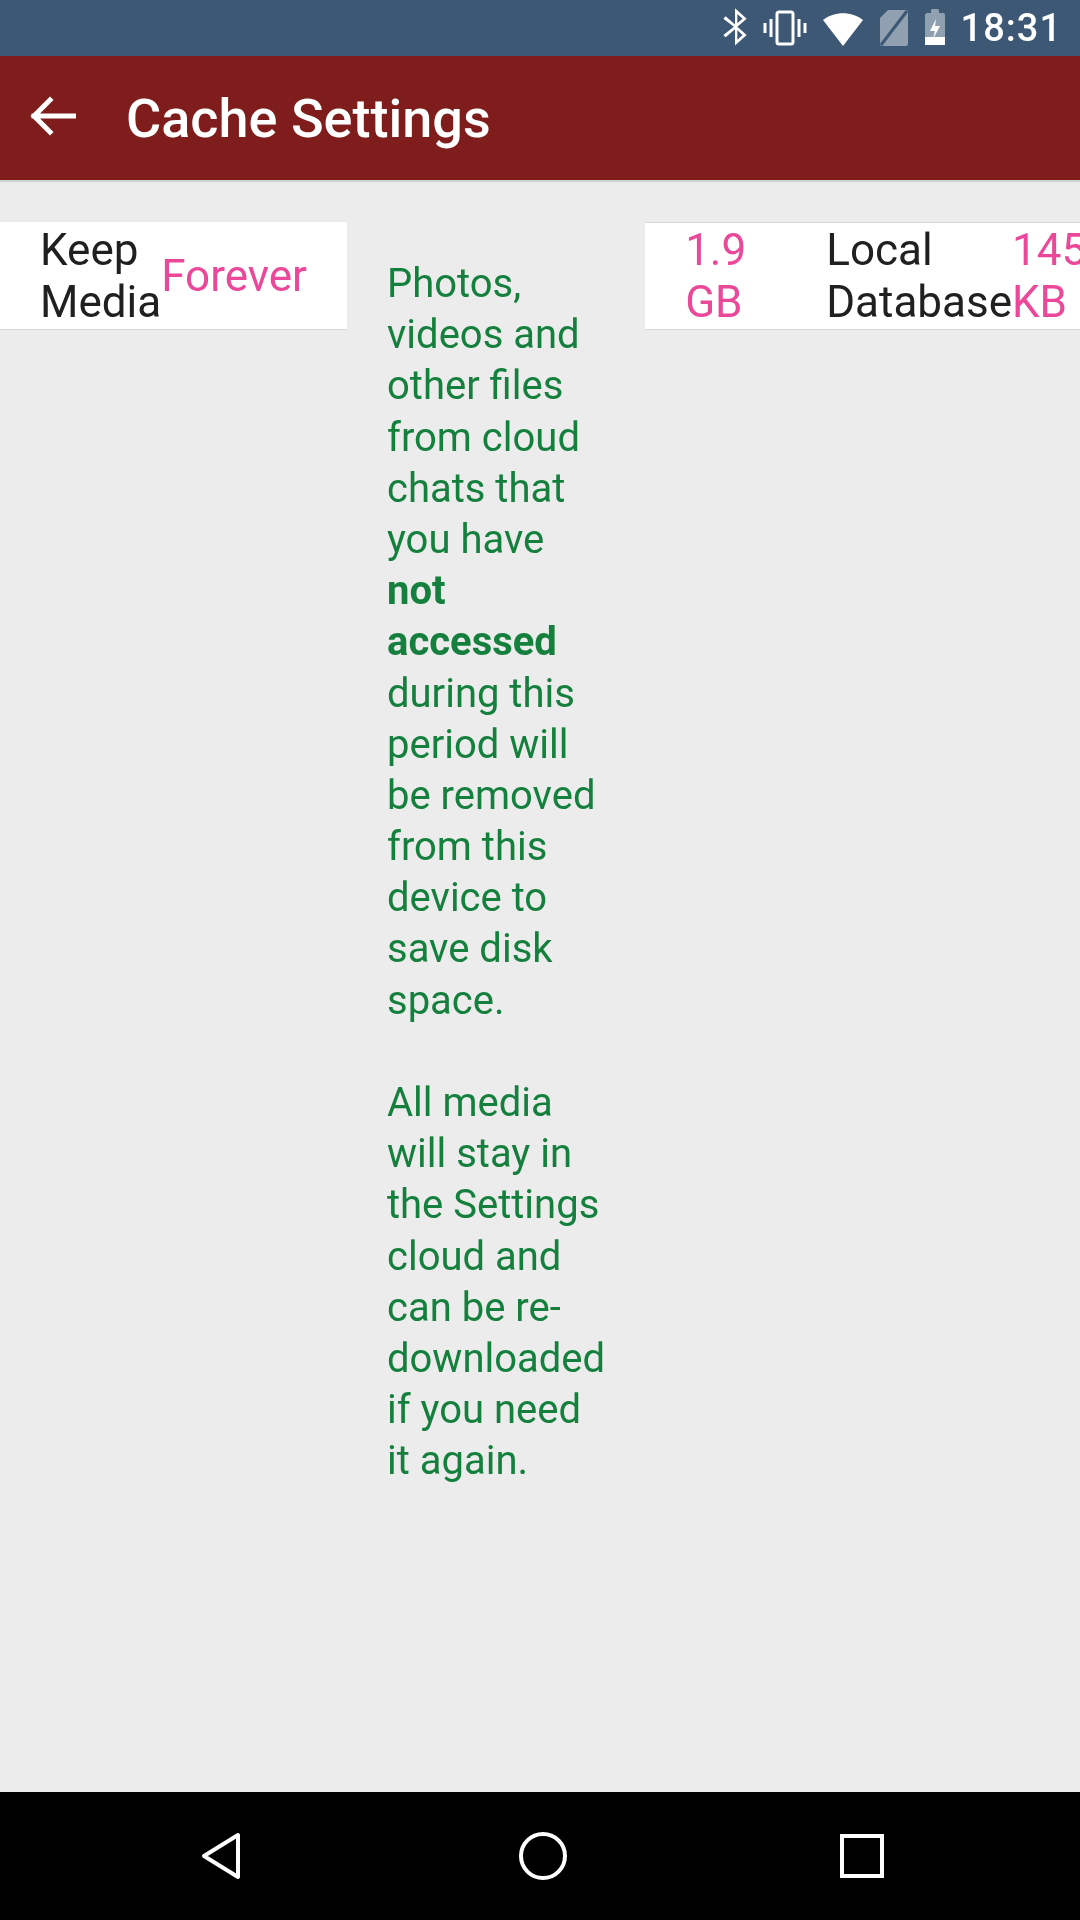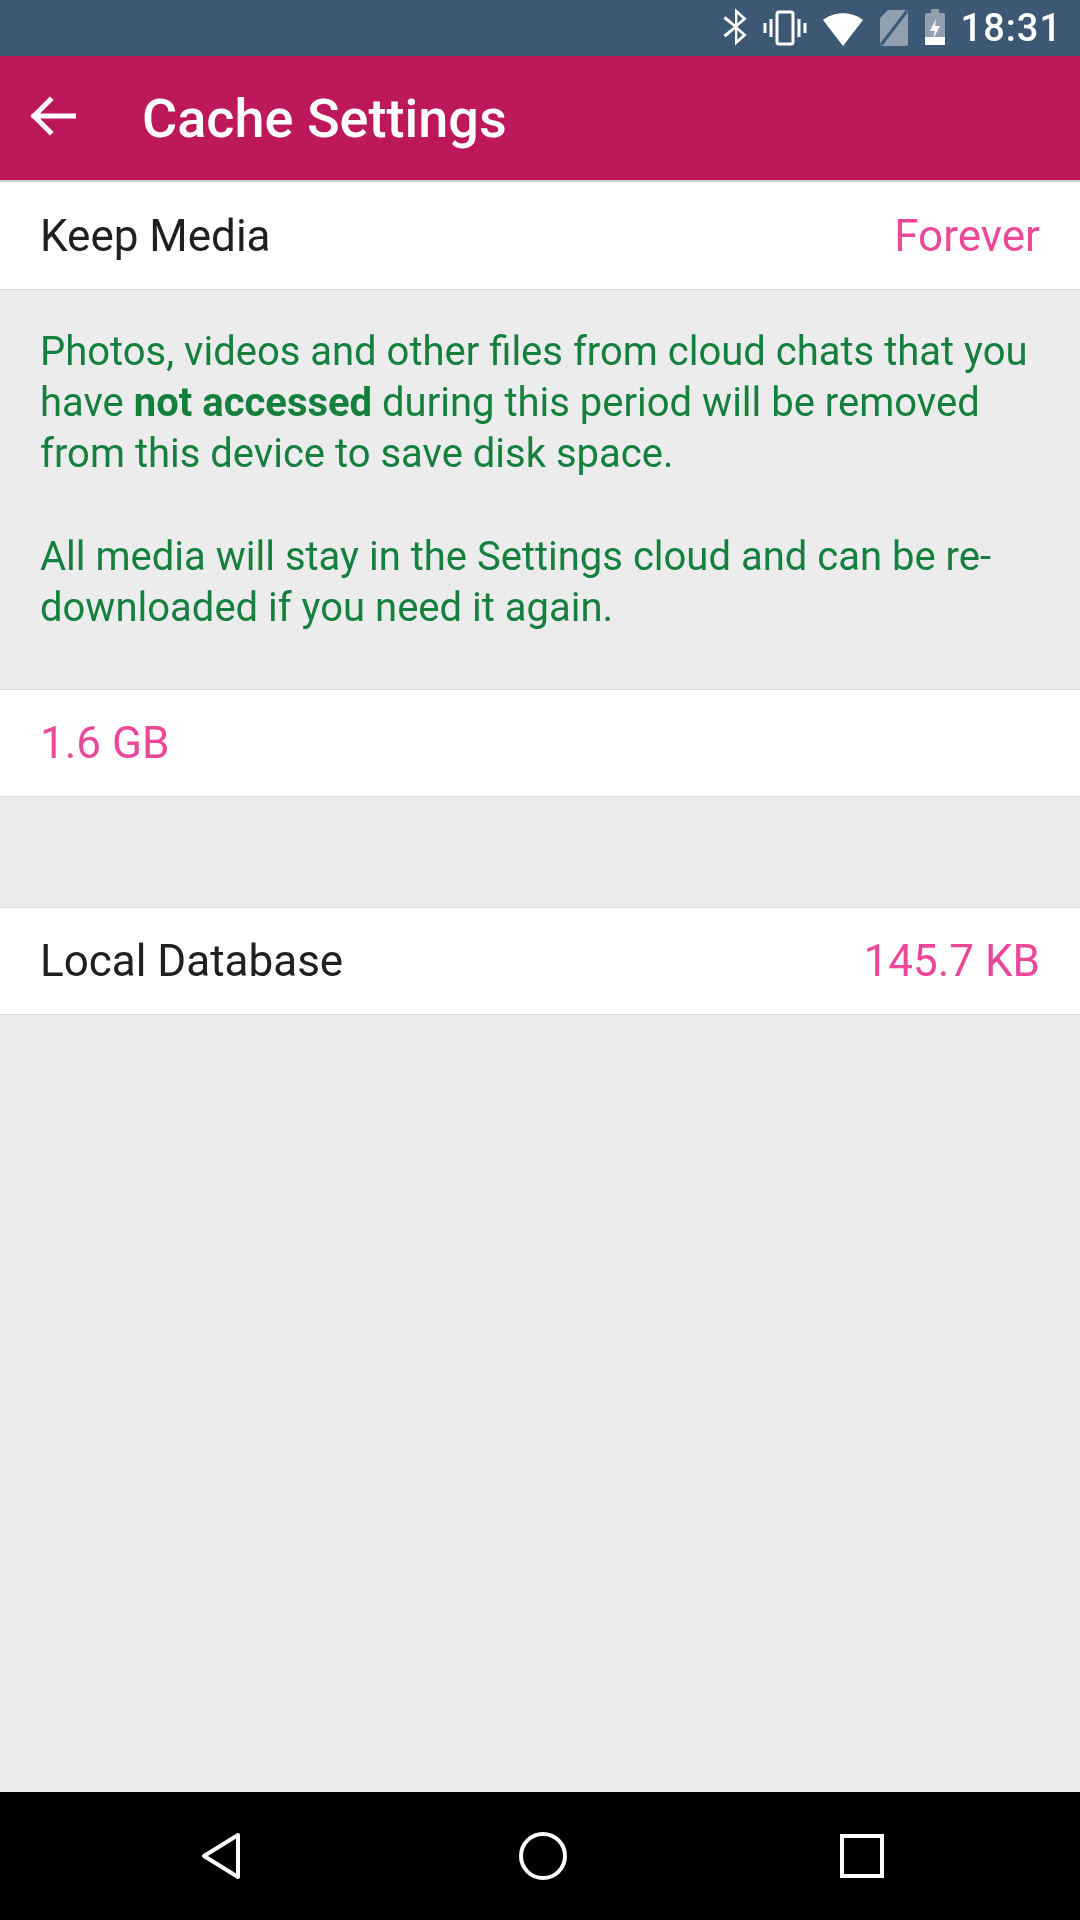--- a/index.html
+++ b/index.html
@@ -23,33 +23,33 @@
       color: #FFFFFF;
     }
     .status-bar .time {
       font-size: 38px;
       font-weight: 500;
       letter-spacing: 1px;
     }
     .status-icon svg { display: block; }
     .app-bar {
       height: 126px;
-      background: #be185d;
+      background: #7f1d1d;
       display: flex;
       align-items: center;
       padding: 0 30px;
-      gap: 66px;
+      gap: 50px;
       border-bottom: 2px solid #CFD1D3;
     }
     .app-bar .title {
       color: #FFFFFF;
       font-size: 54px;
       font-weight: 500;
     }
-    .content { flex: 1; display: flex; flex-direction: column; }
+    .content { flex: 1; display: flex; flex-direction: row; margin-top: 40px; }
     .list-item {
       background: #FFFFFF;
       display: flex;
       align-items: center;
       justify-content: space-between;
       padding: 0 40px;
       height: 108px;
       border-top: 1px solid #D8D8D8;
       border-bottom: 1px solid #D8D8D8;
     }
@@ -139,21 +139,21 @@
 
   <div class="desc-block">
     <p>
       <span>Photos, videos and other files from cloud chats that you have </span><span class="bold">not accessed</span><span> during this period will be removed from this device to save disk space.</span>
     </p>
     <br>
     <p>All media will stay in the Settings cloud and can be re-downloaded if you need it again.</p>
   </div>
 
   <div class="list-item">
-    <span class="value">1.6 GB</span>
+    <span class="value">1.9 GB</span>
   </div>
 
   <div class="gap-block"></div>
 
   <div class="list-item">
     <span class="label">Local Database</span>
     <span class="value">145.7 KB</span>
   </div>
 
   <div class="desc-block">

